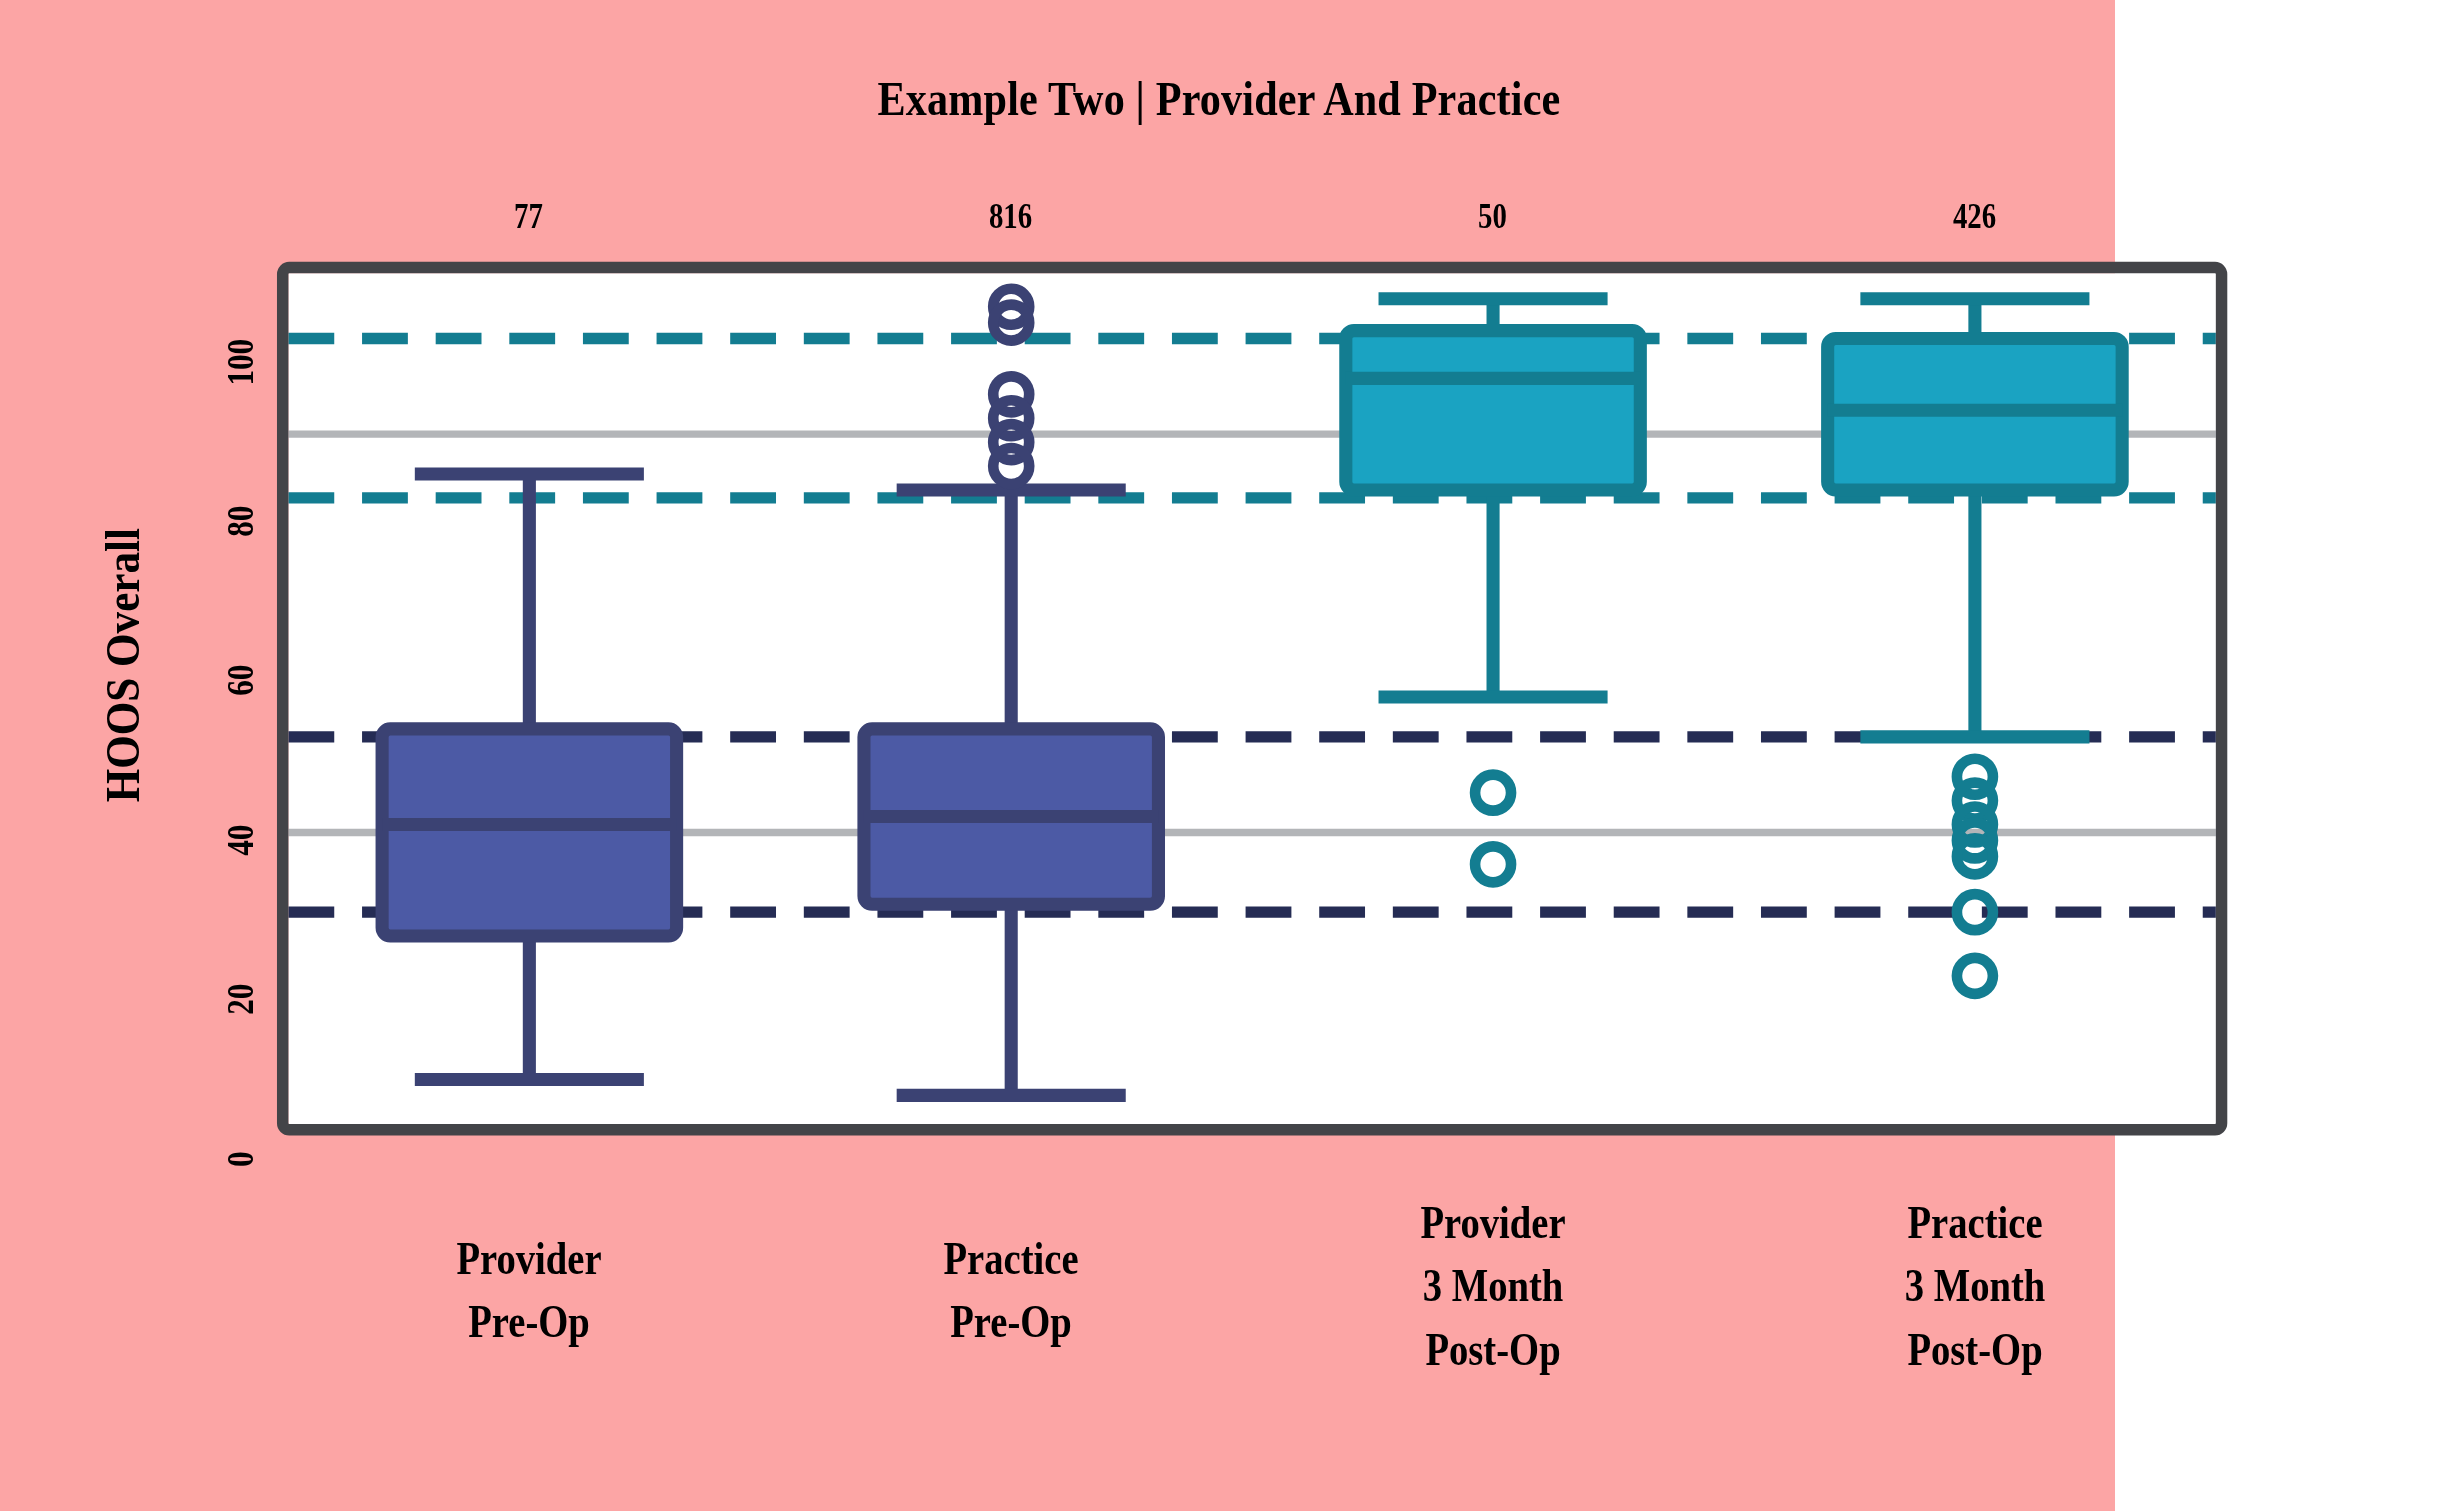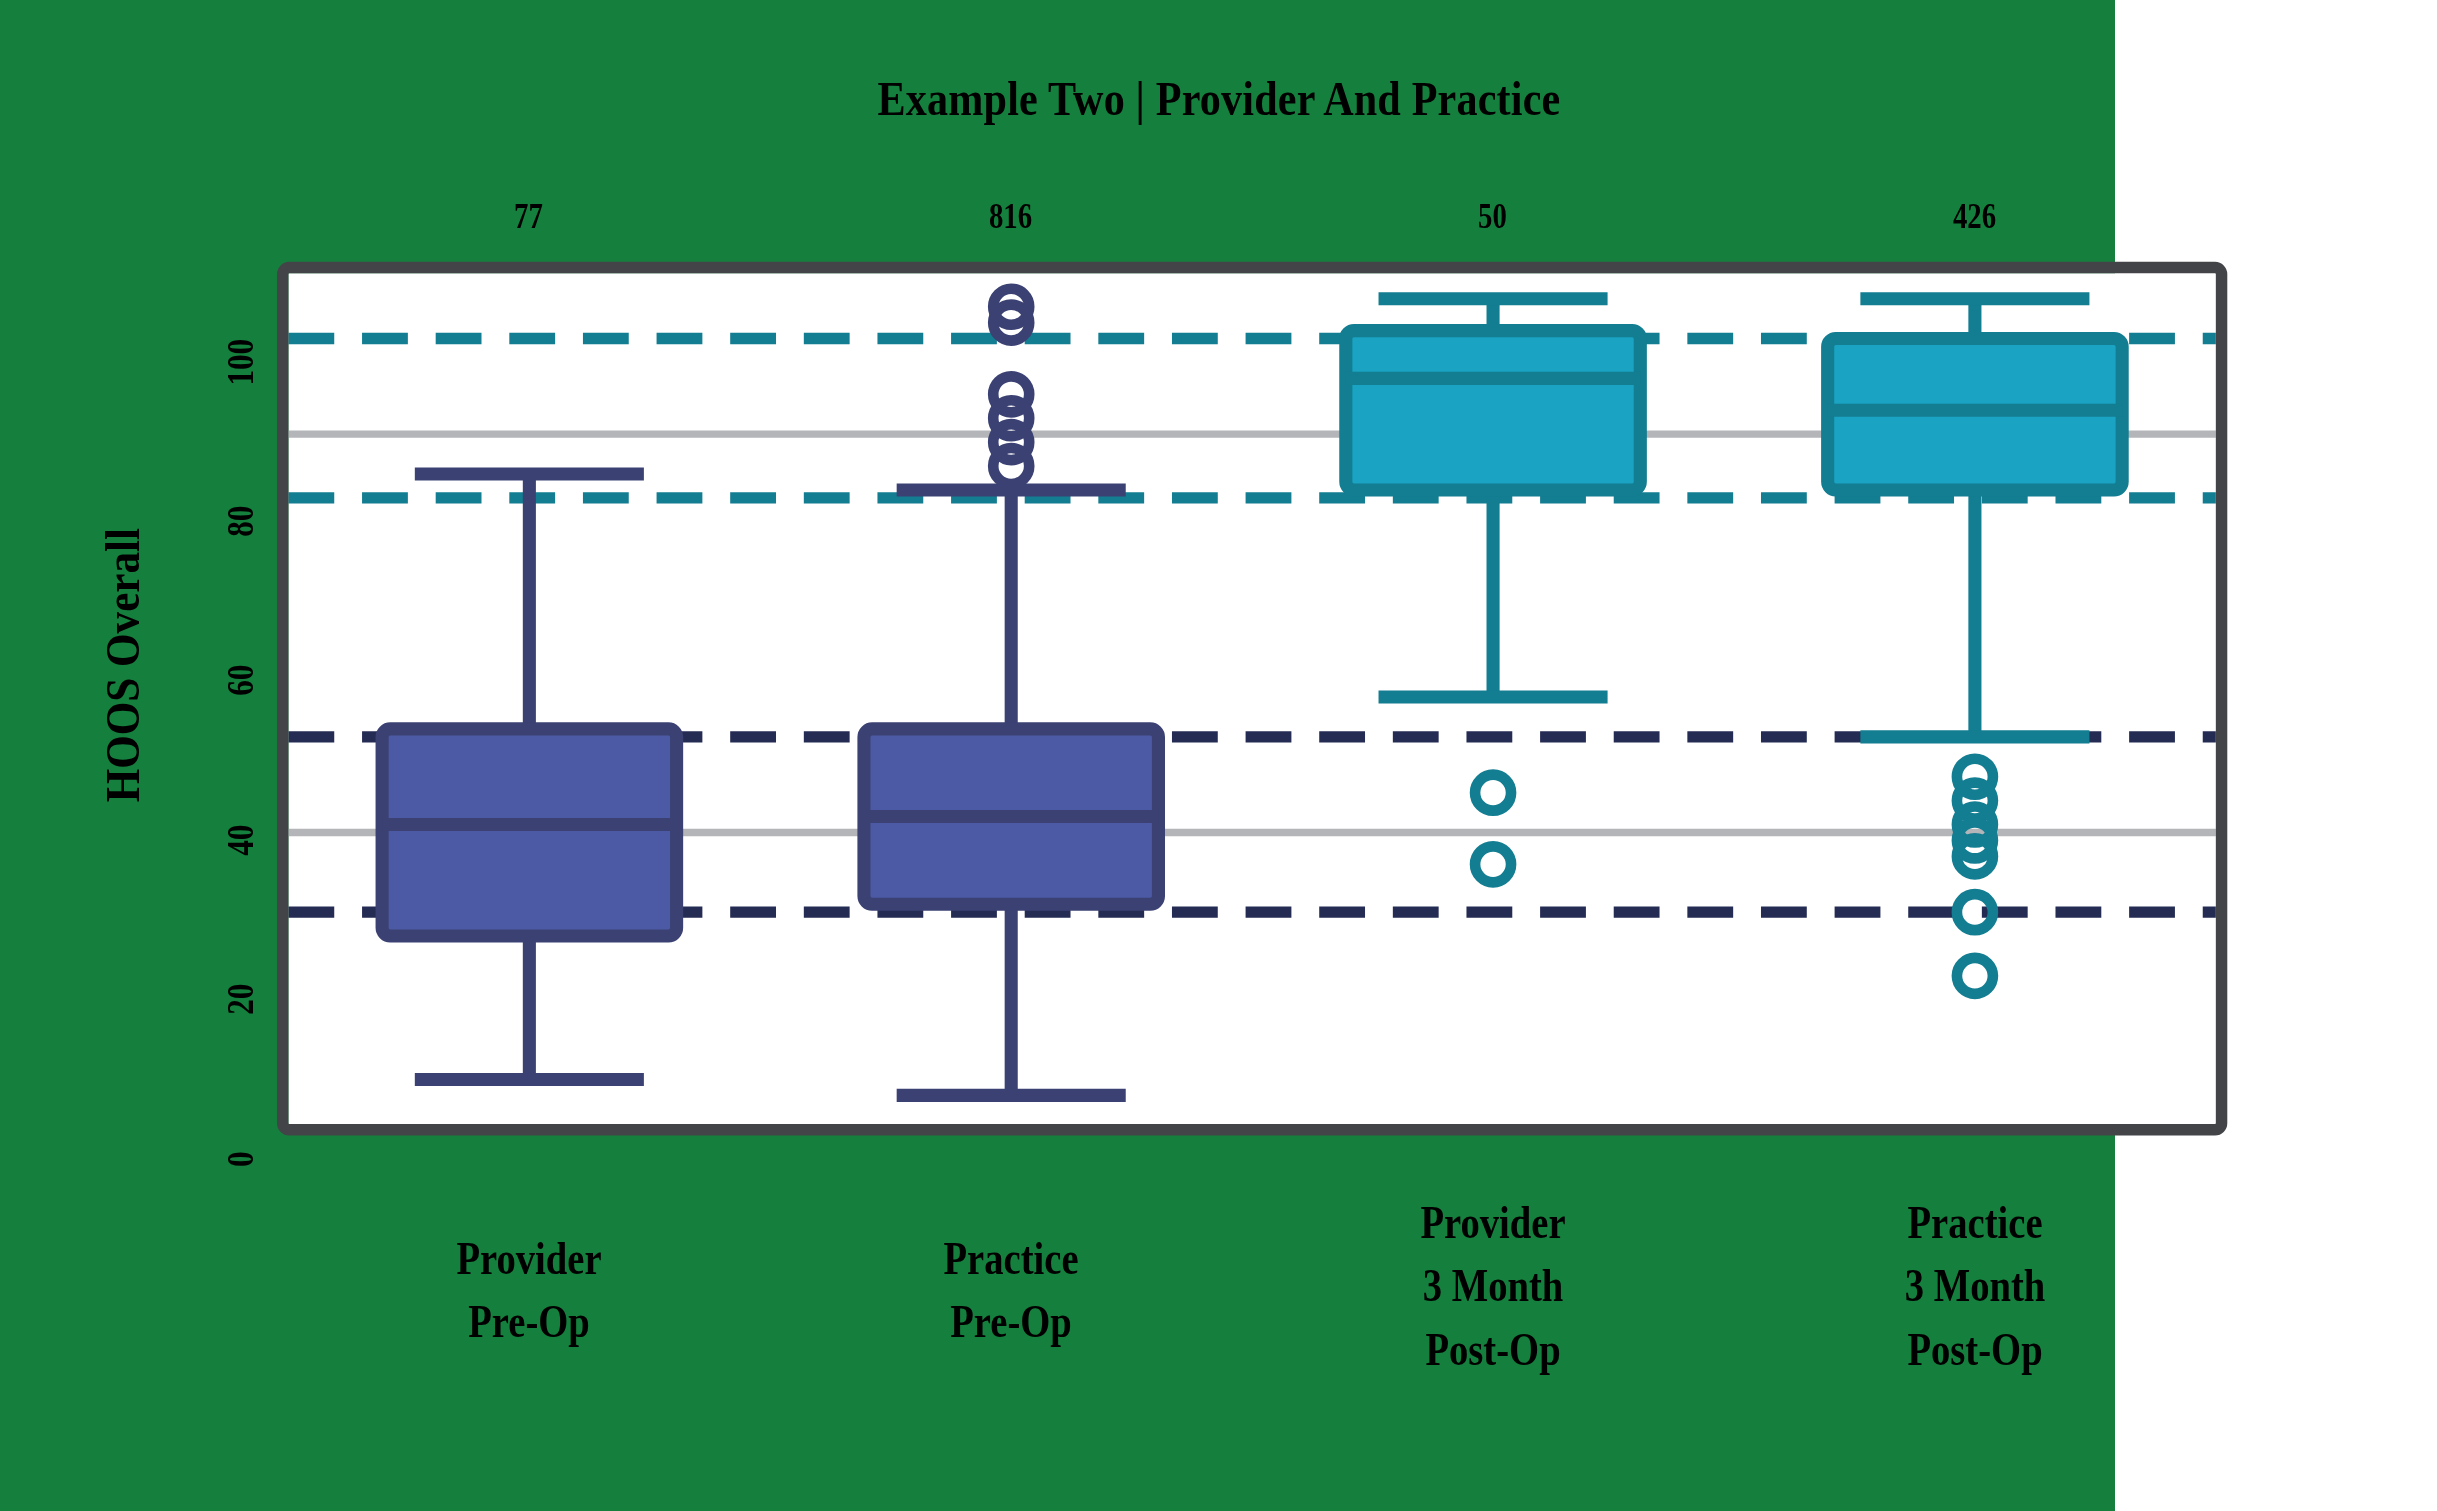--- a/index.html
+++ b/index.html
@@ -1,17 +1,17 @@
 <!DOCTYPE html>
 <html style="font-size:13px"><head>
 <meta charset="utf-8">
 <style>
   html,body{margin:0;padding:0;background:#ffffff;}
   body{width:2438px;height:1511px;font-family:"Liberation Serif",serif;overflow:hidden;}
-  #root{position:relative;width:2115px;height:1511px;background:#15803d;}
+  #root{position:relative;width:2115px;height:1511px;background:#fca5a5;}
   .chart-title{
     position:absolute;left:0;top:70px;width:2438px;text-align:center;
     font-family:"Liberation Serif",serif;font-weight:700;font-size:49px;
     letter-spacing:0.2px;color:#000;transform:scaleX(0.86);transform-origin:50% 50%;
   }
   .count-label{
     position:absolute;text-align:center;font-family:"Liberation Serif",serif;
     font-weight:700;font-size:36px;color:#000;transform:scaleX(0.8);
   }
   .cat-label{

